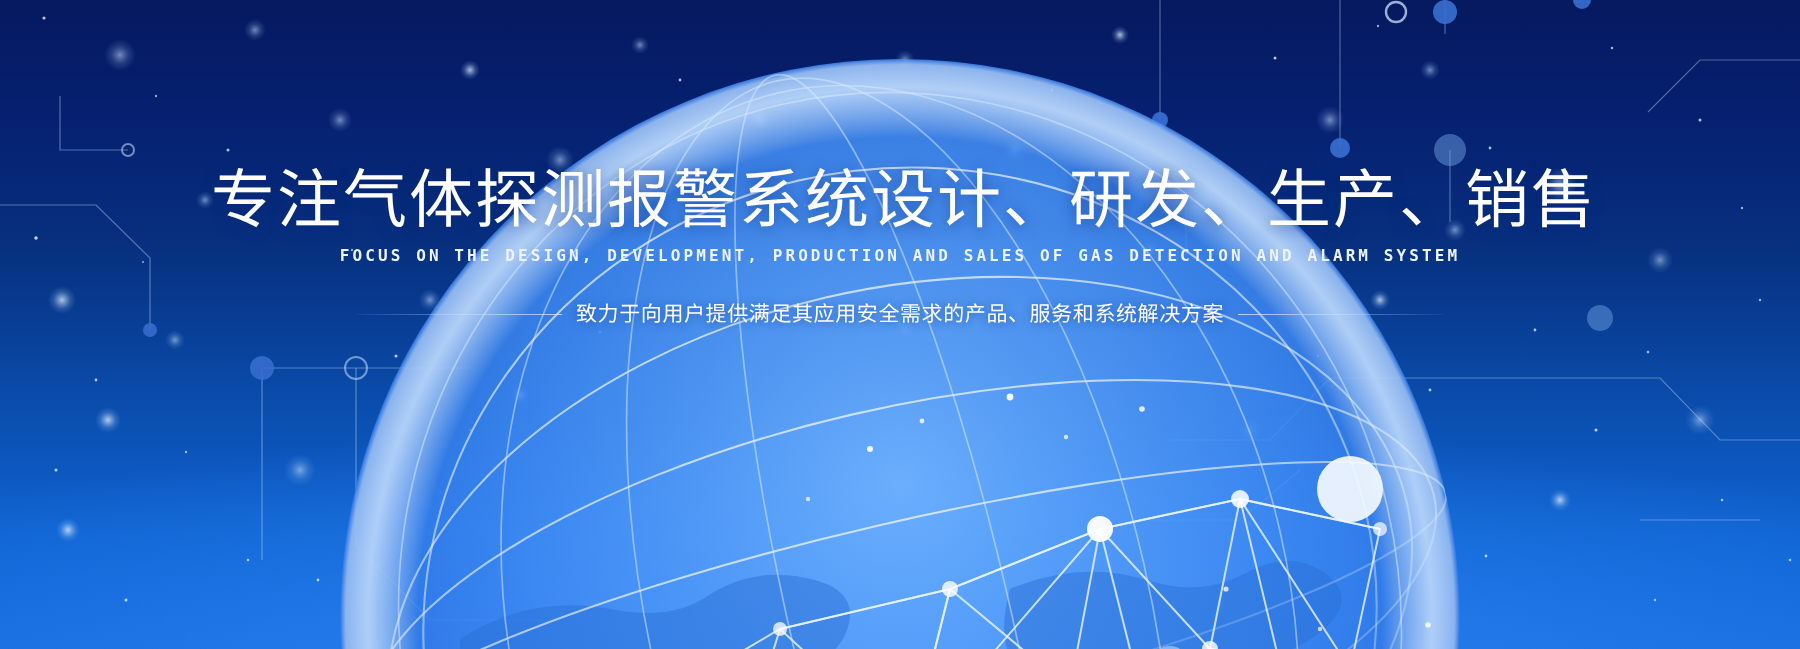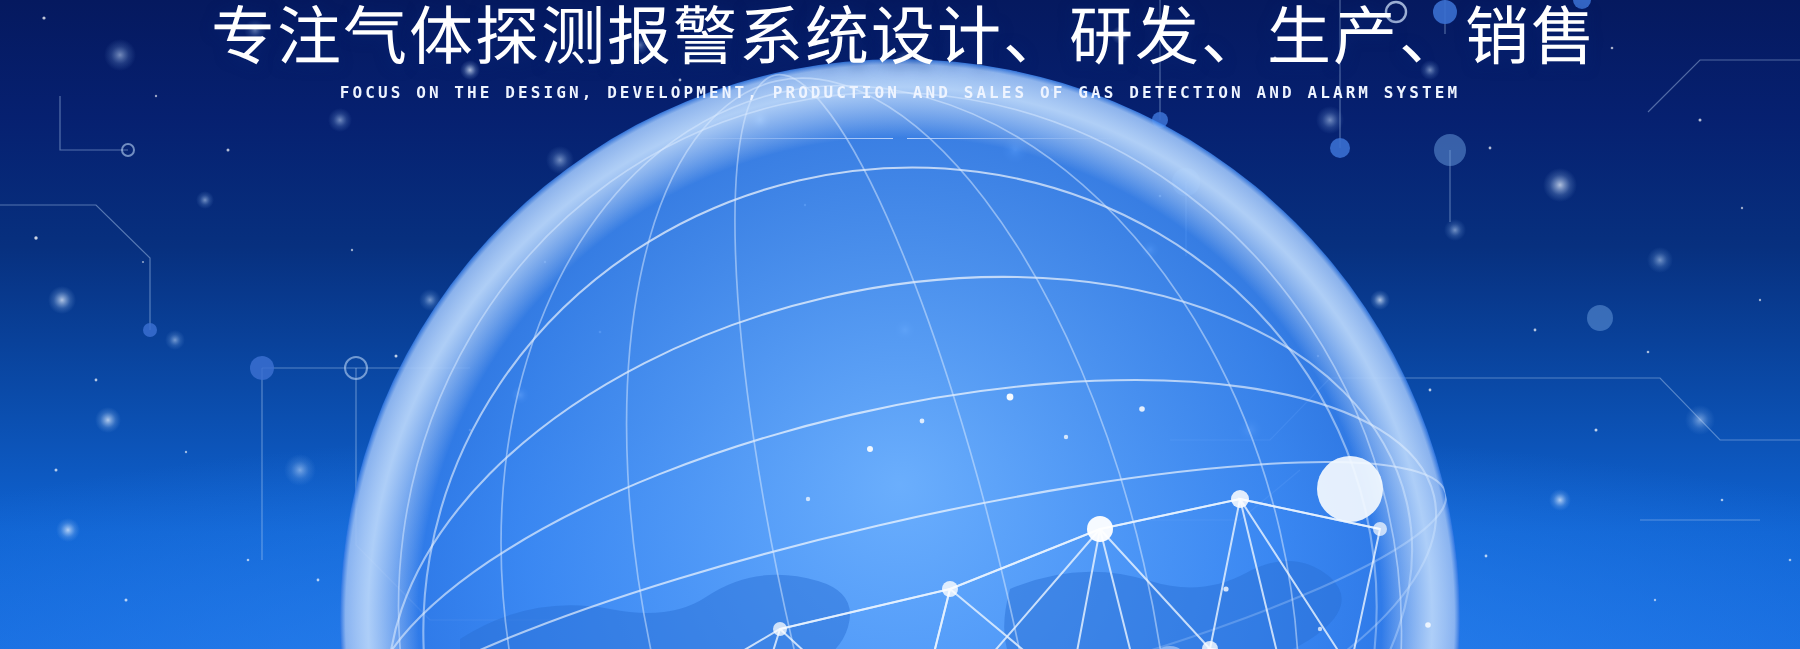--- a/index.html
+++ b/index.html
@@ -43,20 +43,21 @@
 
   
   .content{
     position:absolute;
     left:0; right:0; top:0;
     text-align:center;
     z-index:20;
   }
 
   .headline{
+    margin-top:163px;
     color:#ffffff;
     font-size:64px;
     line-height:74px;
     font-weight:400;
     letter-spacing:2px;
     white-space:nowrap;
     text-shadow:0 2px 14px rgba(10,40,120,.55);
     padding-left:8px;
   }
 
@@ -365,17 +366,18 @@
     </svg>
   </div>
 
   <div class="content">
     <h1 class="headline">专注气体探测报警系统设计、研发、生产、销售</h1>
 
     <div class="subline">FOCUS ON THE DESIGN, DEVELOPMENT, PRODUCTION AND SALES OF GAS DETECTION AND ALARM SYSTEM</div>
 
     <div class="tagwrap">
       <span class="rule left"></span>
+      <span class="tagline">致力于向用户提供满足其应用安全需求的产品、服务和系统解决方案</span>
       <span class="rule right"></span>
     </div>
   </div>
 
 </div>
 
 </body></html>

